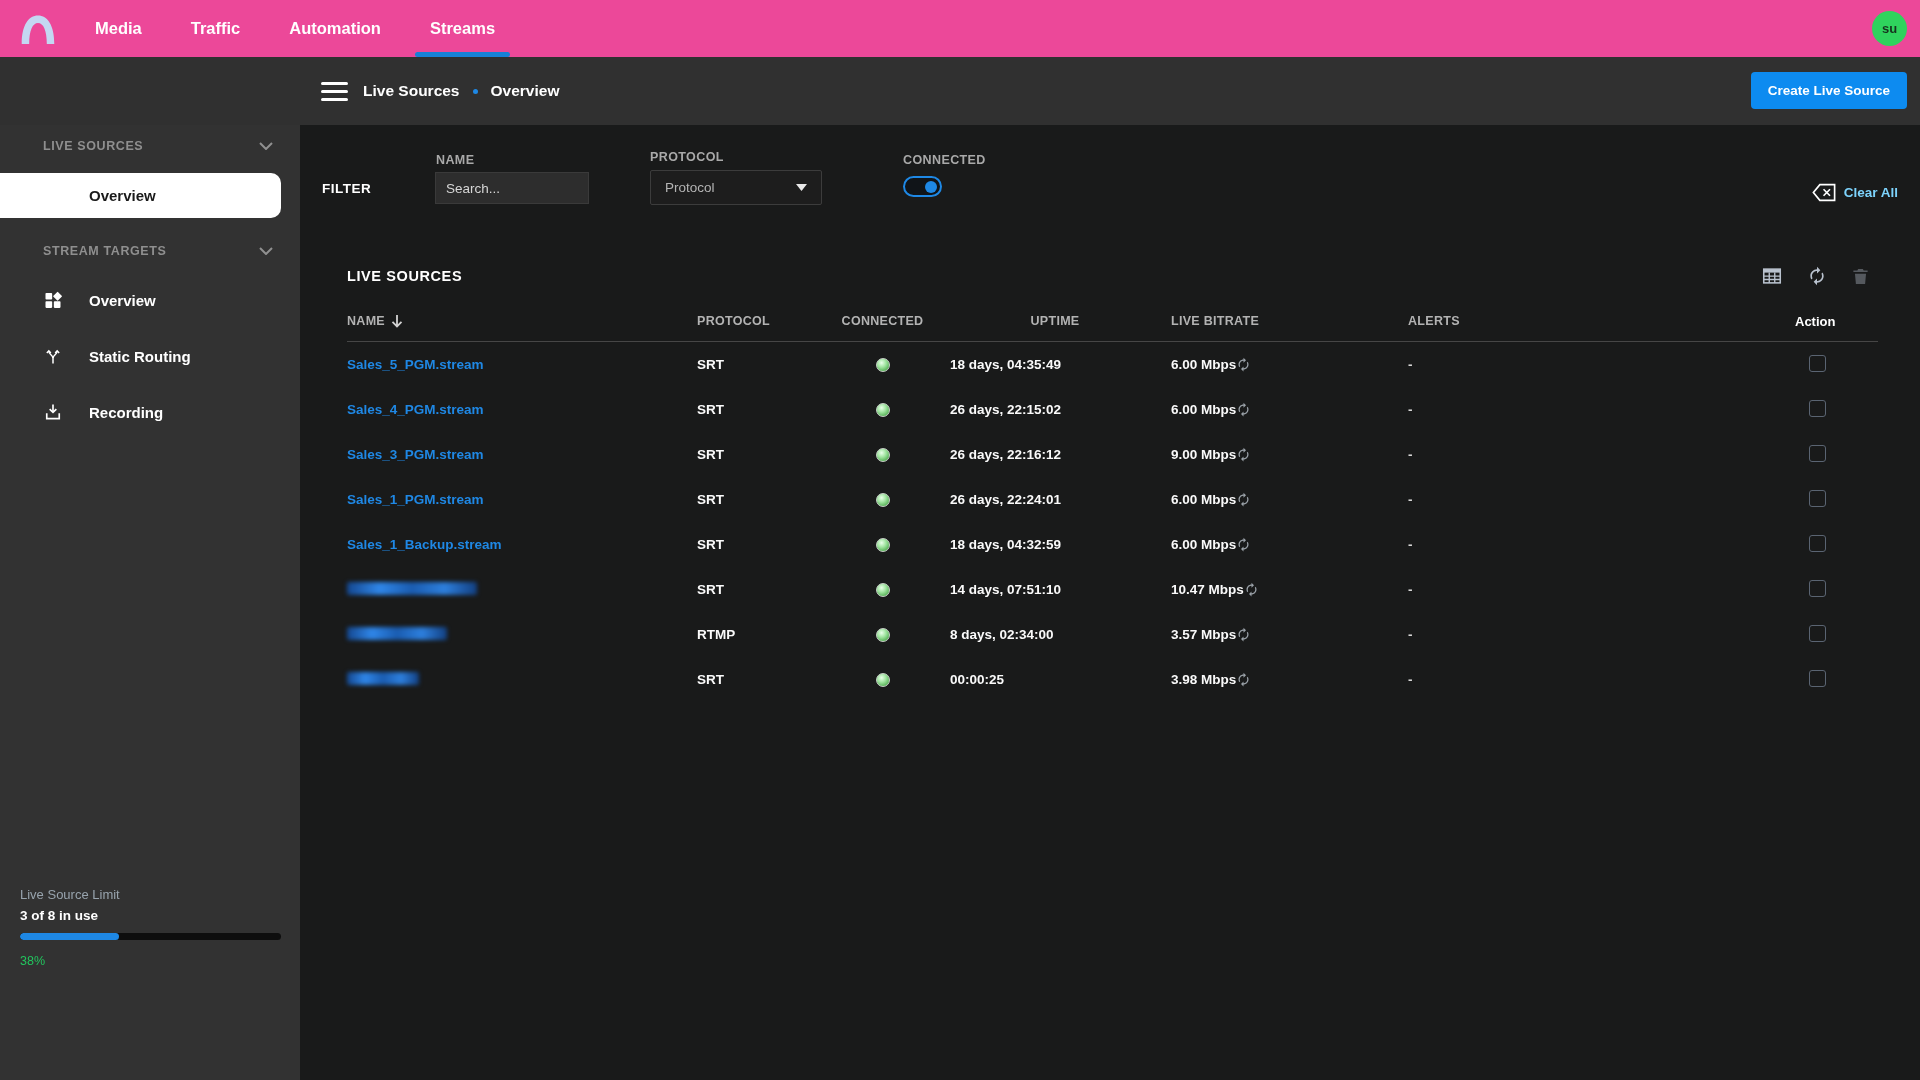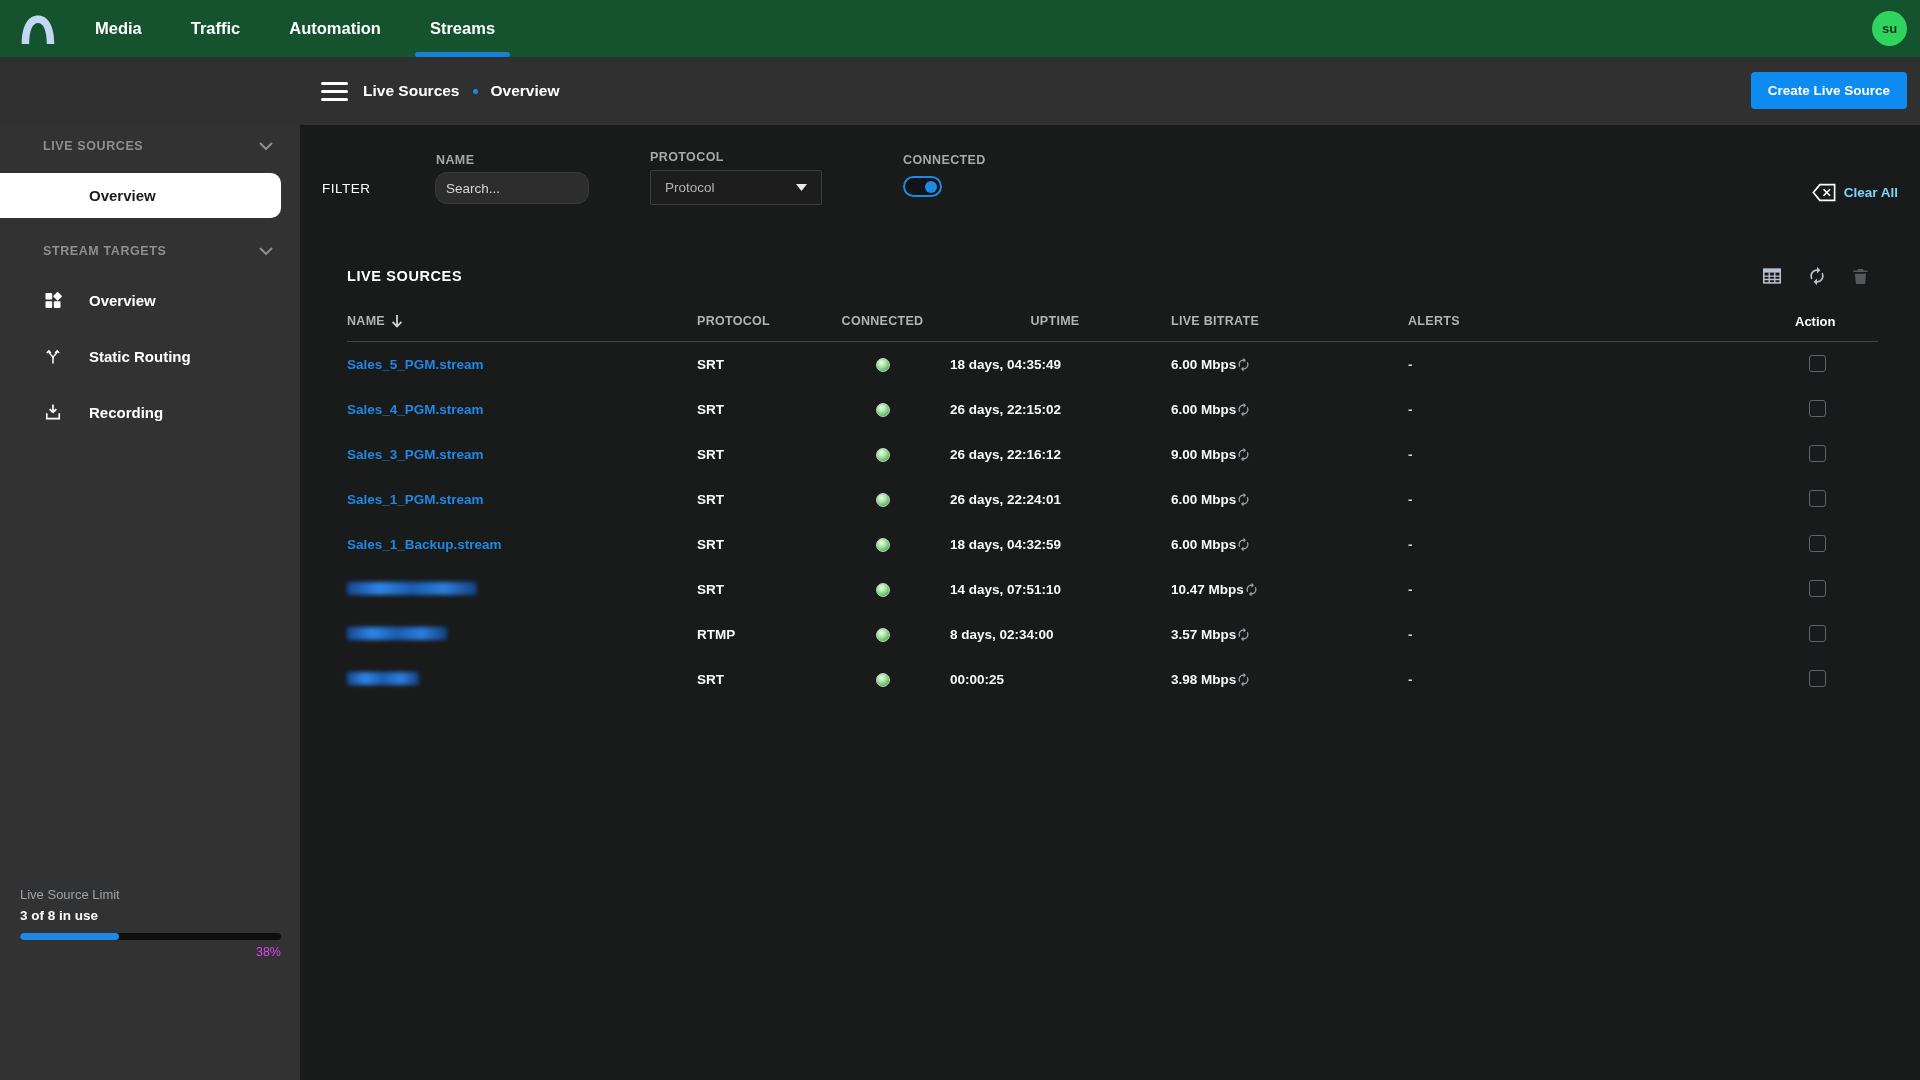--- a/index.html
+++ b/index.html
@@ -1,21 +1,21 @@
 <!DOCTYPE html>
 <html><head>
 <meta charset="utf-8">
 <style>
   *{margin:0;padding:0;box-sizing:border-box}
   html,body{width:1920px;height:1080px;overflow:hidden;background:#191a1a;
     font-family:"Liberation Sans",sans-serif;-webkit-font-smoothing:antialiased}
   #app{position:relative;width:1920px;height:1080px}
 
   
-  .topnav{position:absolute;top:0;left:0;width:1920px;height:57px;background:#14532d;z-index:6}
+  .topnav{position:absolute;top:0;left:0;width:1920px;height:57px;background:#ec4899;z-index:6}
   .logo{position:absolute;left:16px;top:10px;width:44px;height:38px;cursor:pointer}
   .nav-items{position:absolute;left:78px;top:0;height:57px;display:flex;gap:15px;list-style:none}
   .nav-item{position:relative;display:flex;align-items:center;height:57px;padding:0 17px;
     color:#fff;font-size:16.5px;font-weight:600;cursor:pointer;white-space:nowrap}
   .nav-item.active::after{content:"";position:absolute;left:2px;right:2px;bottom:0;height:5px;
     background:#1781d6;border-radius:4px}
   .avatar{position:absolute;right:13px;top:11px;width:35px;height:35px;border-radius:50%;
     background:#2fd35d;color:#17331f;font-size:13px;font-weight:600;display:flex;
     align-items:center;justify-content:center;cursor:pointer}
 
@@ -43,32 +43,32 @@
     font-size:15px;font-weight:700;cursor:pointer}
   .side-items{position:absolute;top:151px;left:0;width:300px;display:flex;flex-direction:column;gap:8px}
   .side-item{display:flex;align-items:center;height:48px;padding-left:43px;color:#fff;
     font-size:15px;font-weight:700;cursor:pointer}
   .side-item .sicon{width:20px;height:20px;margin-right:26px;flex:0 0 20px}
   .limit-block{position:absolute;top:762px;left:20px;width:261px}
   .limit-title{color:#97a3ad;font-size:13px}
   .limit-usage{color:#fff;font-size:13.5px;font-weight:700;margin-top:6px}
   .limit-track{margin-top:10px;height:7px;border-radius:4px;background:#0e0e0e;overflow:hidden}
   .limit-fill{height:7px;border-radius:4px;background:#1e88e5;width:0}
-  .limit-pct{margin-top:5px;text-align:right;color:#d946ef;font-size:12.5px}
+  .limit-pct{margin-top:14px;text-align:left;color:#22c55e;font-size:12.5px}
 
   
   .main{position:absolute;left:300px;top:125px;width:1620px;height:955px;background:#191a1a}
-  .filter-title{position:absolute;left:22px;top:56px;color:#fff;font-size:13.5px;font-weight:400;
+  .filter-title{position:absolute;left:22px;top:56px;color:#fff;font-size:13.5px;font-weight:700;
     letter-spacing:.5px}
   .flabel{position:absolute;color:#a9a9a9;font-size:12.5px;font-weight:600;letter-spacing:.4px}
   .flabel.name{left:136px;top:28px}
   .flabel.protocol{left:350px;top:25px}
   .flabel.connected{left:603px;top:28px}
   .search{position:absolute;left:135px;top:47px;width:154px;height:32px;background:#2d2d2d;
-    border:1px solid #3a3a3a;border-radius:12px;color:#eee;font-size:13.5px;padding:0 10px;
+    border:1px solid #3a3a3a;border-radius:0;color:#eee;font-size:13.5px;padding:0 10px;
     font-family:inherit;outline:none}
   .search::placeholder{color:#d6d6d6}
   .select{position:absolute;left:350px;top:45px;width:172px;height:35px;background:#1d1d1d;
     border:1px solid #3c3c3c;border-radius:2px;display:flex;align-items:center;padding:0 14px;
     color:#b4b4b4;font-size:13.5px;cursor:pointer}
   .select .caret{margin-left:auto}
   .toggle{position:absolute;left:603px;top:51px;width:39px;height:21px;border:2px solid #1e88e5;
     border-radius:11px;background:#101418;cursor:pointer}
   .toggle .knob{position:absolute;left:3px;top:2.5px;width:12px;height:12px;border-radius:50%;
     background:#1e88e5}

